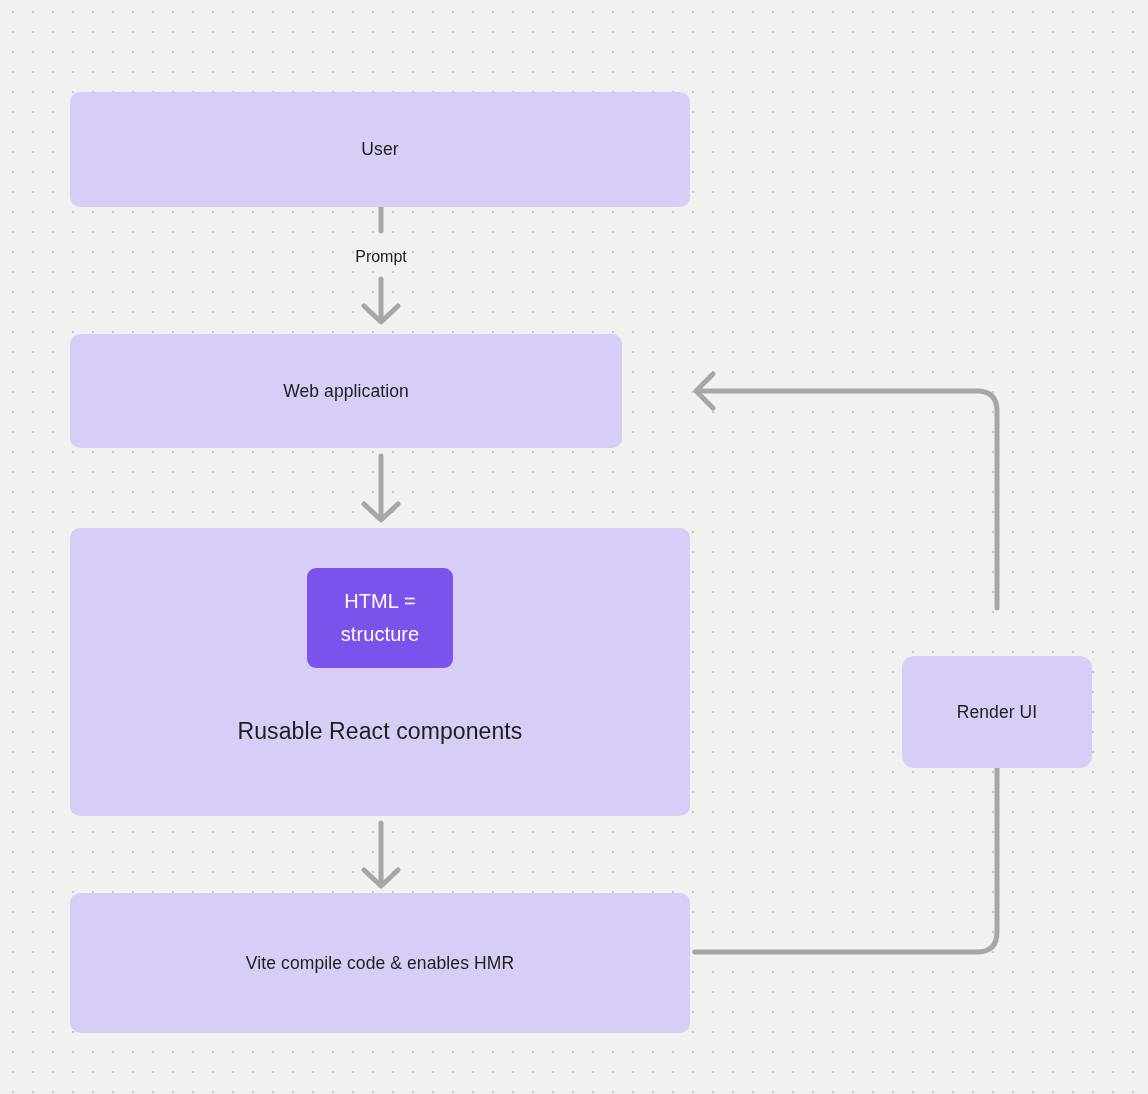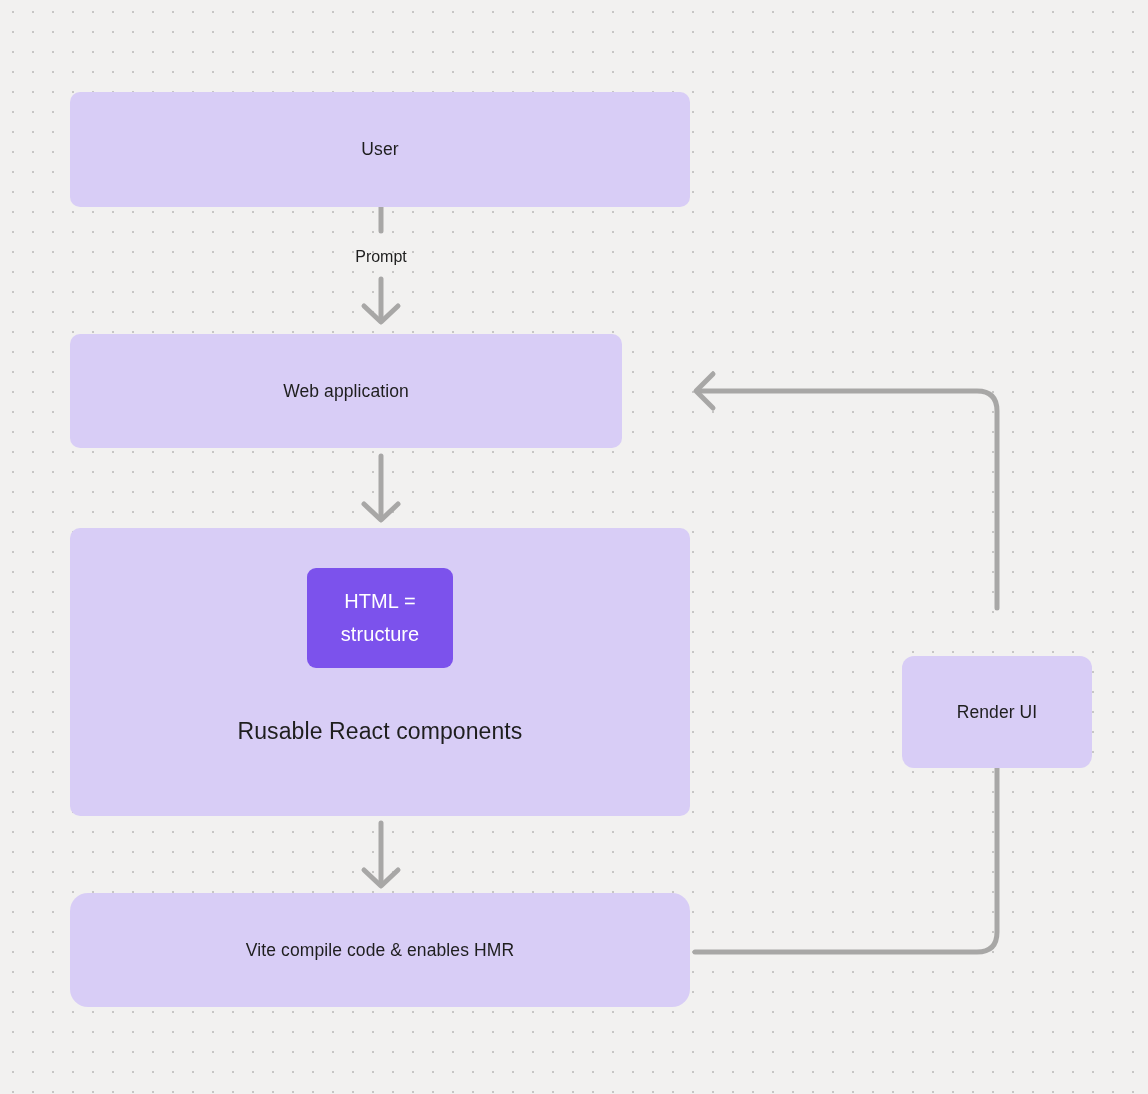--- a/index.html
+++ b/index.html
@@ -40,21 +40,21 @@
     color: var(--text-dark, #1e1e1e);
     font-size: 17.5px;
     font-weight: 500;
     letter-spacing: 0.1px;
   }
   .node.light { background: var(--box-light, #d8cdf6); }
   .node-user            { left: 70px;  top: 63px;  width: 620px; height: 115px; margin-top: 29px; }
   .node-webapp          { left: 70px;  top: 334px; width: 552px; height: 114px; }
   .node-container       { left: 70px;  top: 528px; width: 620px; height: 288px;
                           flex-direction: column; justify-content: flex-start; }
-  .node-vite            { left: 70px;  top: 893px; width: 620px; height: 114px; border-radius: 18px; }
+  .node-vite            { left: 70px;  top: 893px; width: 620px; height: 140px; }
   .node-render          { left: 902px; top: 615px; width: 190px; height: 112px; border-radius: 12px; margin-top: 41px; }
   .component-row {
     display: flex;
     gap: 25px;
     margin-top: 40px;
     justify-content: center;
   }
   .component-chip {
     width: 146px;
     height: 100px;

